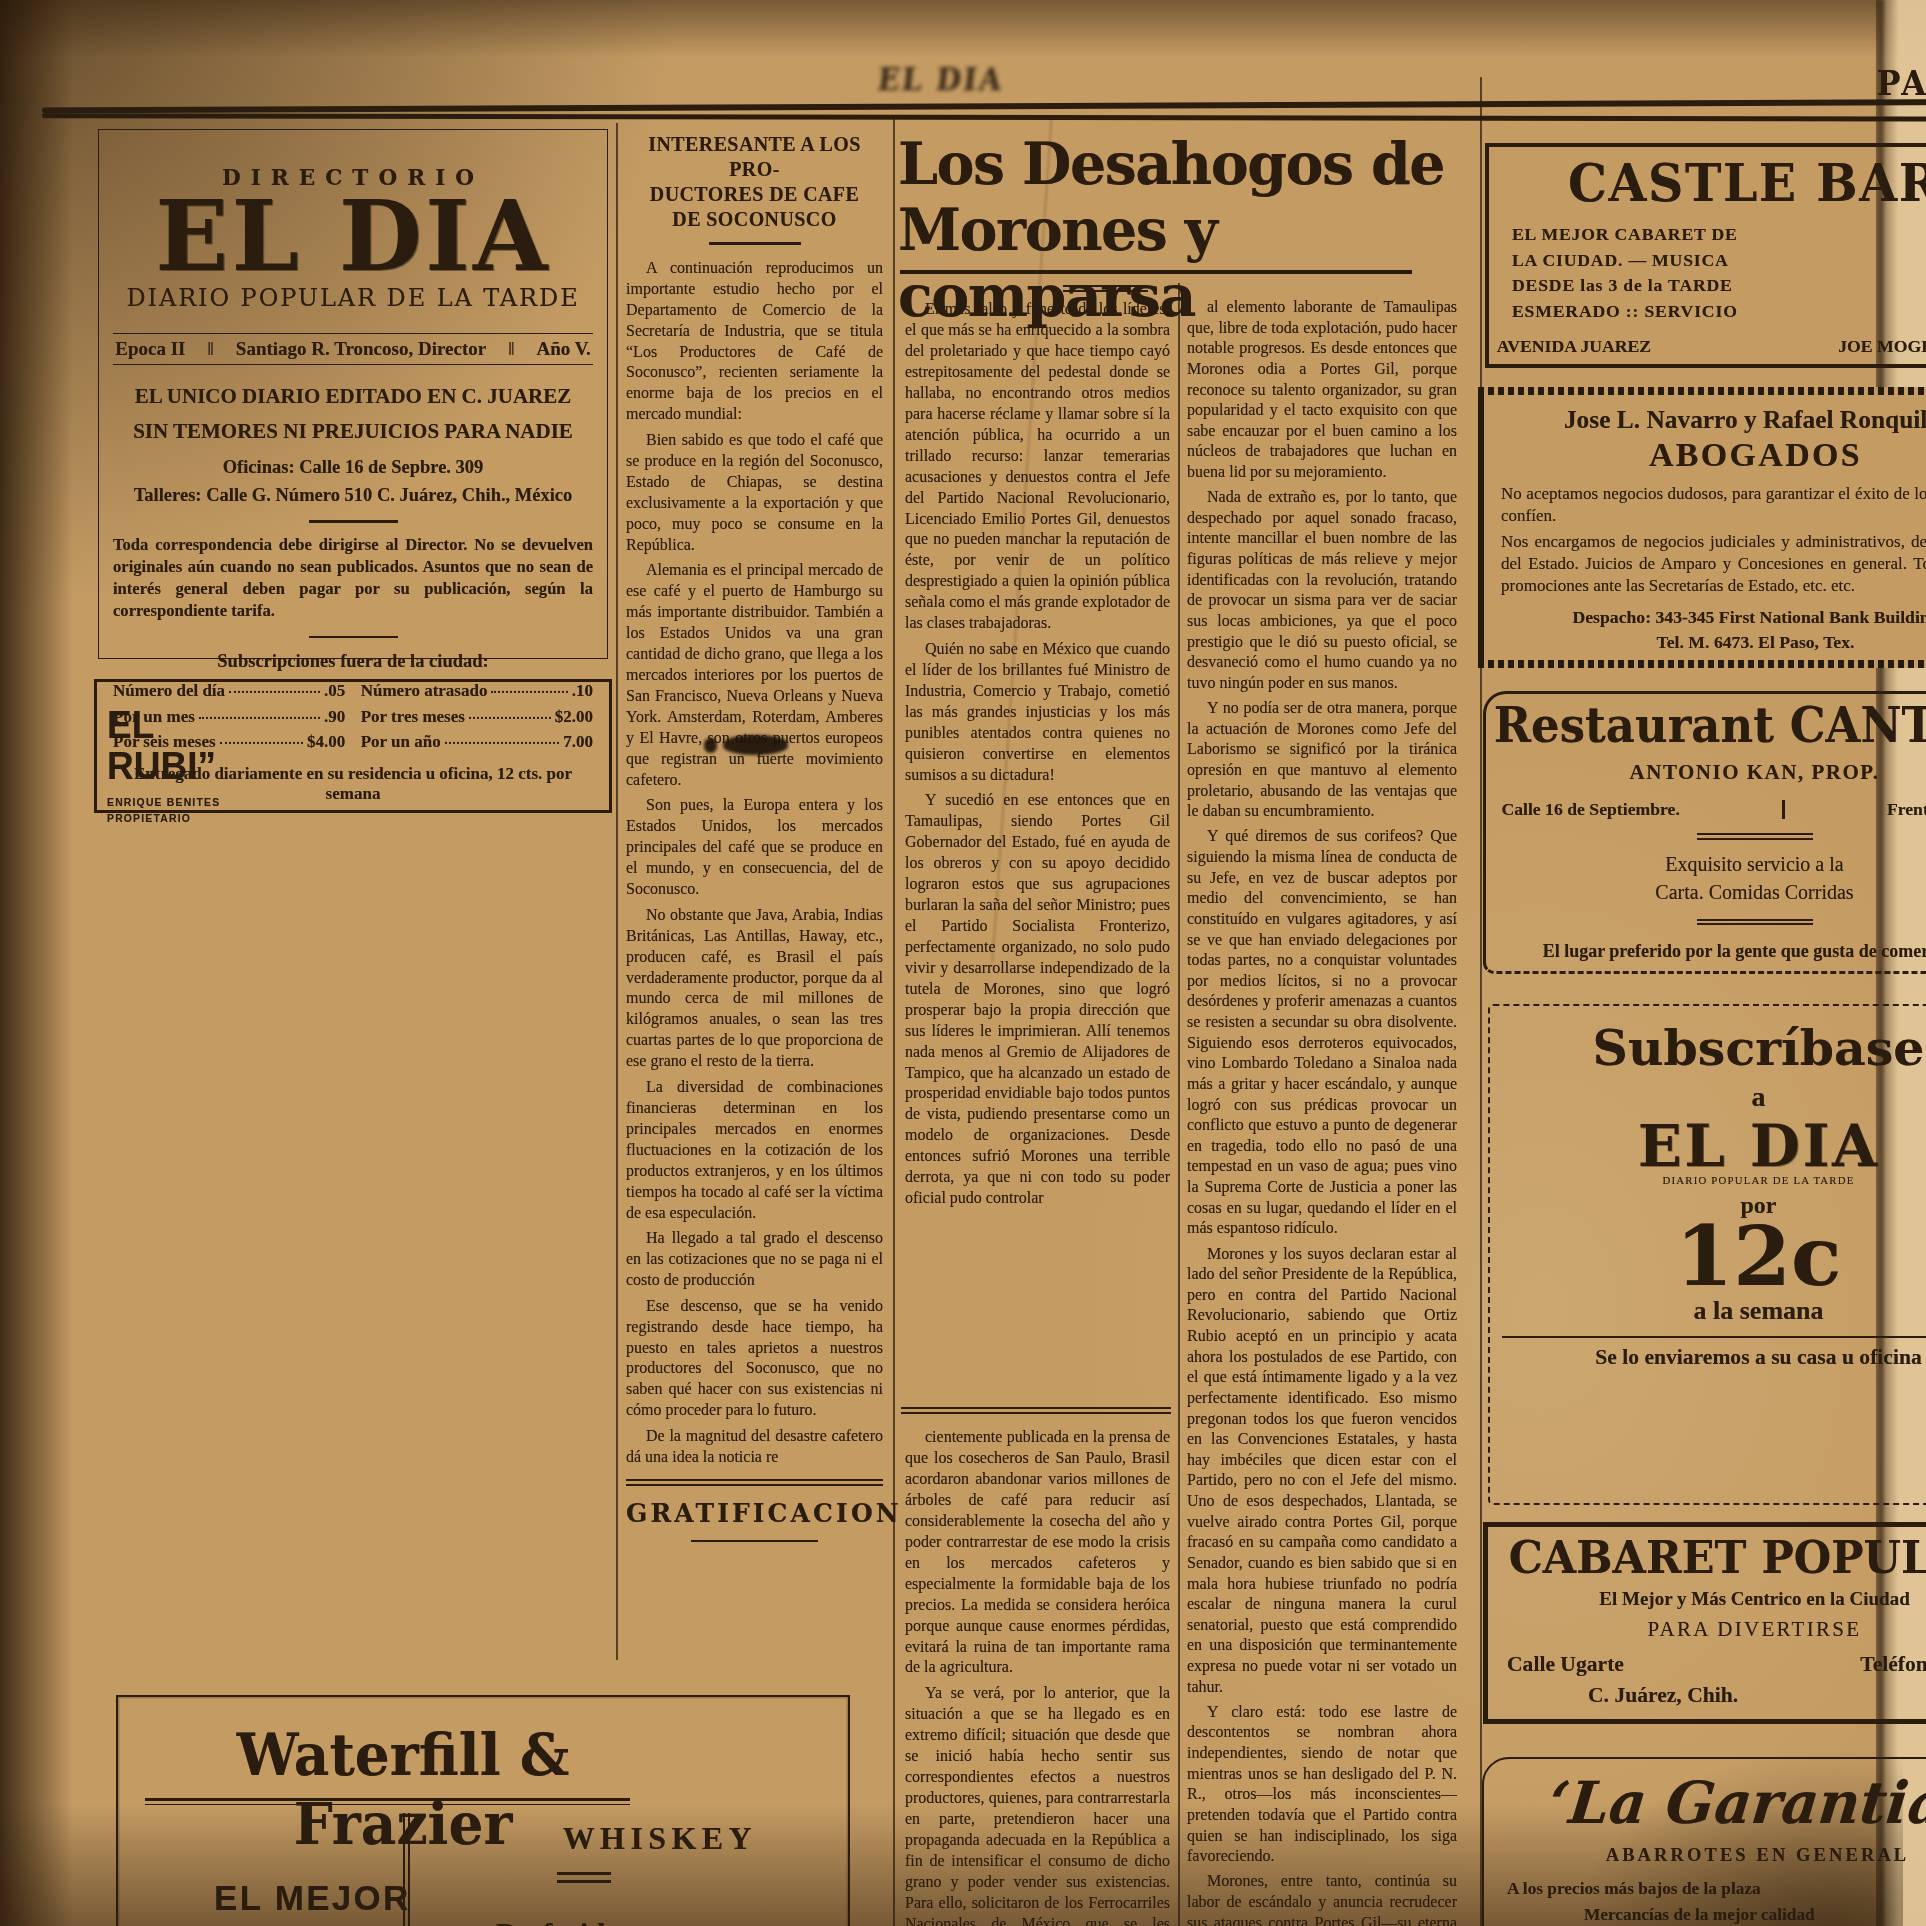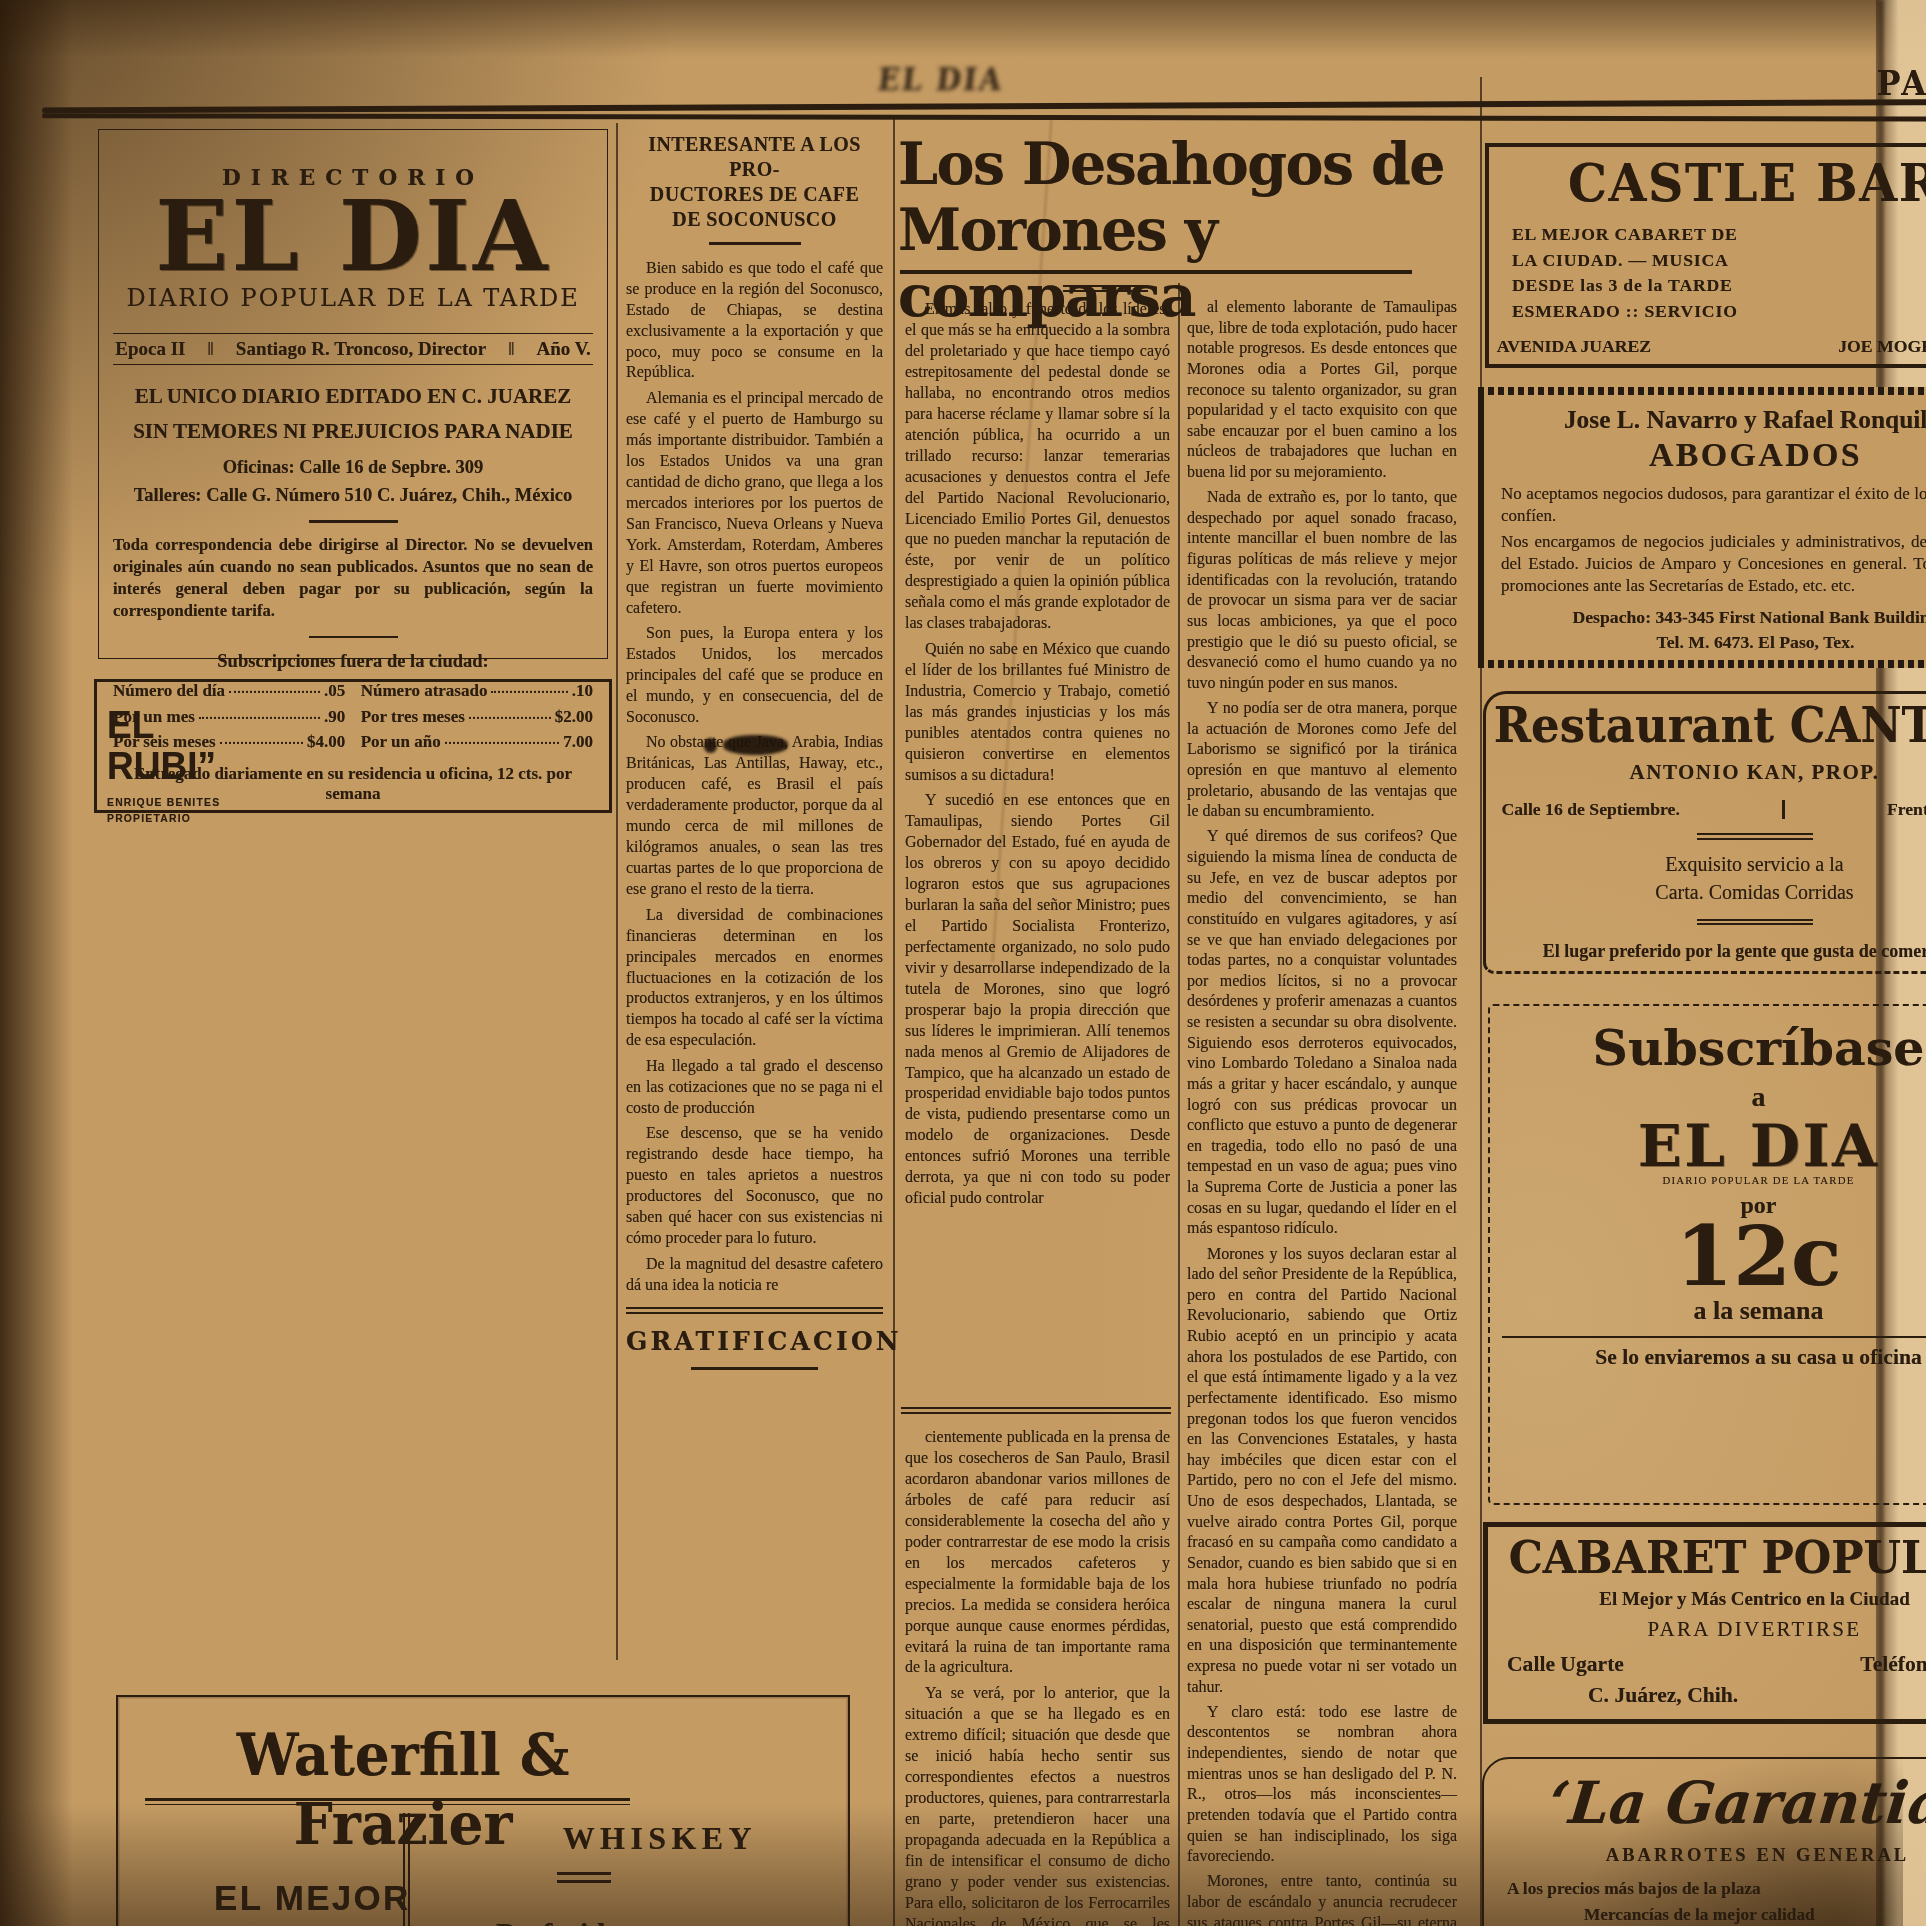--- a/index.html
+++ b/index.html
@@ -251,20 +251,21 @@
 
   </div>
 
   <div class="col col2">
     <div class="art-title">
       <span>INTERESANTE A LOS PRO-</span><br>
       <span>DUCTORES DE CAFE</span><br>
       <span>DE SOCONUSCO</span>
     </div>
     <div class="title-rule"></div>
+    <p>A continuación reproducimos un importante estudio hecho por el Departamento de Comercio de la Secretaría de Industria, que se titula “Los Productores de Café de Soconusco”, recienten seriamente la enorme baja de los precios en el mercado mundial:</p>
     <p>Bien sabido es que todo el café que se produce en la región del Soconusco, Estado de Chiapas, se destina exclusivamente a la exportación y que poco, muy poco se consume en la República.</p>
     <p>Alemania es el principal mercado de ese café y el puerto de Hamburgo su más importante distribuidor. También a los Estados Unidos va una gran cantidad de dicho grano, que llega a los mercados interiores por los puertos de San Francisco, Nueva Orleans y Nueva York. Amsterdam, Roterdam, Amberes y El Havre, son otros puertos europeos que registran un fuerte movimiento cafetero.</p>
     <p>Son pues, la Europa entera y los Estados Unidos, los mercados principales del café que se produce en el mundo, y en consecuencia, del de Soconusco.</p>
     <p>No obstante que Java, Arabia, Indias Británicas, Las Antillas, Haway, etc., producen café, es Brasil el país verdaderamente productor, porque da al mundo cerca de mil millones de kilógramos anuales, o sean las tres cuartas partes de lo que proporciona de ese grano el resto de la tierra.</p>
     <p>La diversidad de combinaciones financieras determinan en los principales mercados en enormes fluctuaciones en la cotización de los productos extranjeros, y en los últimos tiempos ha tocado al café ser la víctima de esa especulación.</p>
     <p>Ha llegado a tal grado el descenso en las cotizaciones que no se paga ni el costo de producción</p>
     <p>Ese descenso, que se ha venido registrando desde hace tiempo, ha puesto en tales aprietos a nuestros productores del Soconusco, que no saben qué hacer con sus existencias ni cómo proceder para lo futuro.</p>
     <p>De la magnitud del desastre cafetero dá una idea la noticia re</p>
     <div class="dbl grat-dblrule"></div>
     <div class="grat-title">GRATIFICACION</div>

